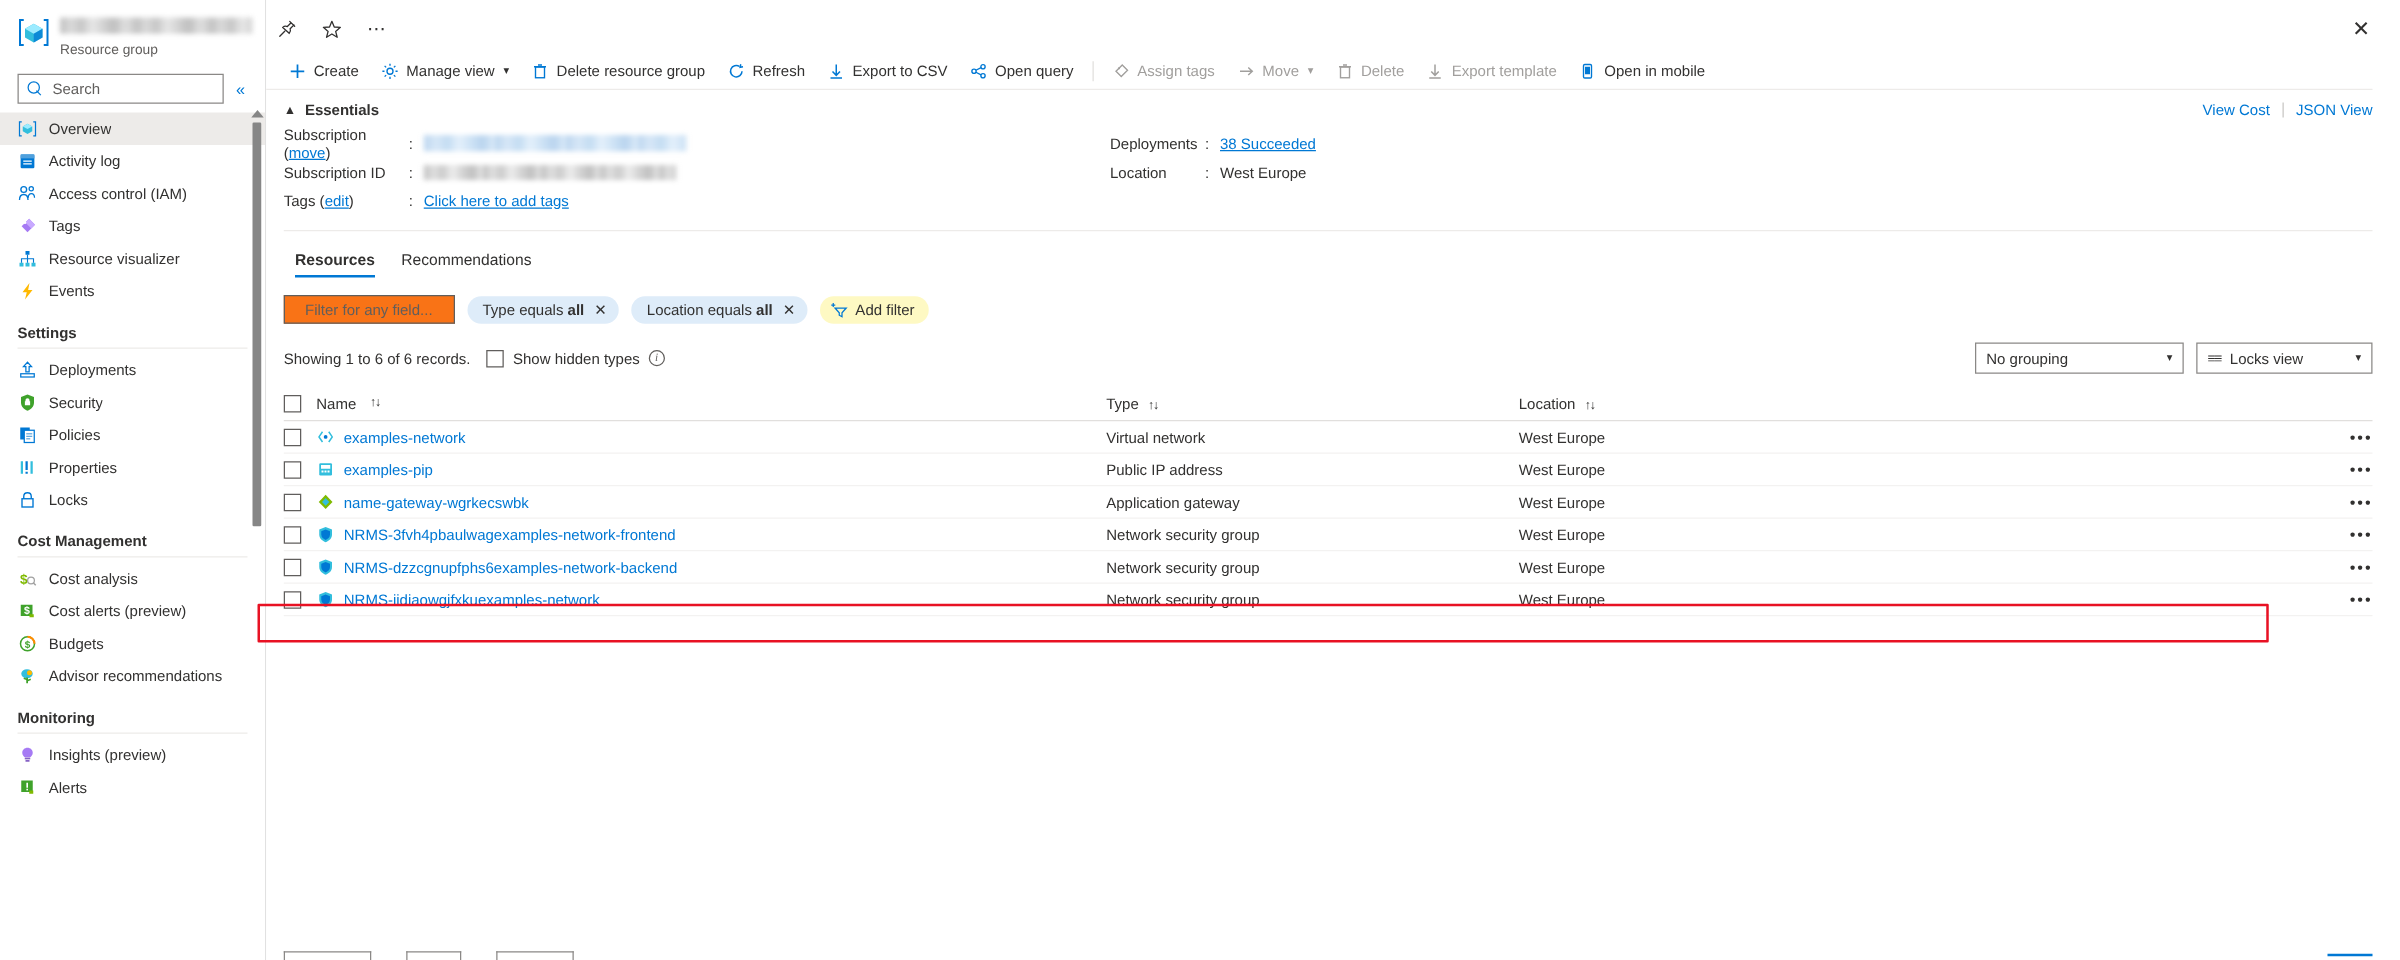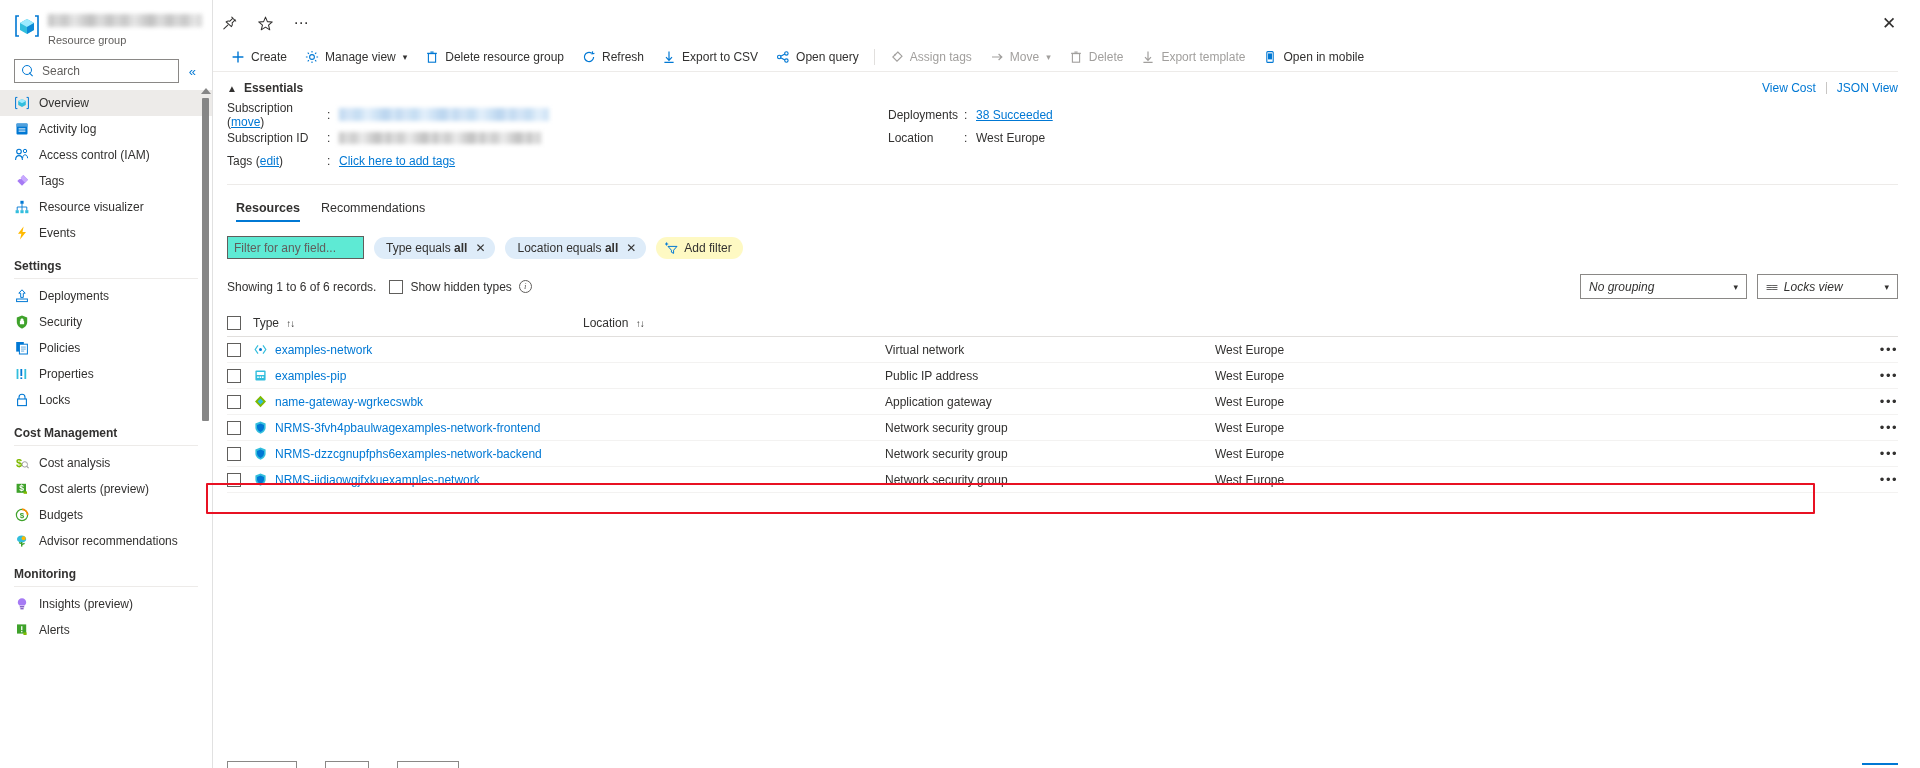--- a/index.html
+++ b/index.html
@@ -202,22 +202,22 @@
   }
   .tab.active { font-weight: bold; }
   .tab.active::after {
     content: ""; position: absolute; left: 9px; right: 9px; bottom: 0;
     height: 2px; background: #0078d4;
   }
 
   
   .filters { display: flex; align-items: center; gap: 10px; padding: 14px 0 0 14px; }
   .filter-input {
-    width: 137px; height: 23px; border: 1px solid #605e5c; background: #5eead4;
-    font-size: 12px; padding: 0 6px; outline: none; font-family: inherit; color: #323130;
+    width: 137px; height: 23px; border: 1px solid #605e5c; background: #f97316;
+    font-size: 12px; padding: 0 16px; outline: none; font-family: inherit; color: #323130;
   }
   .filter-input::placeholder { color: #605e5c; }
   .pill {
     display: flex; align-items: center; gap: 8px;
     background: #deecf9; border-radius: 12px;
     height: 22px; padding: 0 10px 0 12px;
     font-size: 12px; color: #323130; cursor: pointer; white-space: nowrap;
   }
   .pill b { font-weight: bold; }
   .pill .x { font-size: 12px; color: #323130; }
@@ -238,21 +238,21 @@
   .hidden-types { display: flex; align-items: center; gap: 7px; cursor: pointer; }
   .info-i {
     width: 13px; height: 13px; border: 1px solid #605e5c; border-radius: 50%;
     font-size: 9px; line-height: 11px; text-align: center; color: #605e5c;
     font-family: "Liberation Serif", serif; font-style: italic;
   }
   .records-right { display: flex; align-items: center; gap: 10px; }
   .select-box {
     height: 25px; border: 1px solid #8a8886; background: #fff;
     display: flex; align-items: center; justify-content: space-between;
-    padding: 0 8px; font-size: 12px; cursor: pointer; color: #323130; font-style: italic;
+    padding: 0 8px; font-size: 12px; cursor: pointer; color: #323130;
   }
   .select-box .chev { font-size: 9px; color: #323130; margin-left: 12px; }
   .sb-group { width: 167px; }
   .sb-view { width: 141px; }
   .view-ico { margin-right: 7px; font-size: 11px; color: #323130; letter-spacing: -1px; }
 
   
   .tbl { margin: 10px 22px 0 14px; }
   .th-row, .tr-row {
     display: flex; align-items: center; height: 26px; font-size: 12px;
@@ -770,20 +770,24 @@
           <span class="chev">▾</span>
         </div>
       </div>
     </div>
 
     <div class="tbl">
       <div class="th-row">
         <div class="c-chk">
           <span class="chk"></span>
         </div>
+        <div class="c-name">
+          <span>Name</span>
+          <span class="sort-ico">↑↓</span>
+        </div>
         <div class="c-type">
           <span>Type</span>
           <span class="sort-ico">↑↓</span>
         </div>
         <div class="c-loc">
           <span>Location</span>
           <span class="sort-ico">↑↓</span>
         </div>
         <div class="c-more"></div>
       </div>

